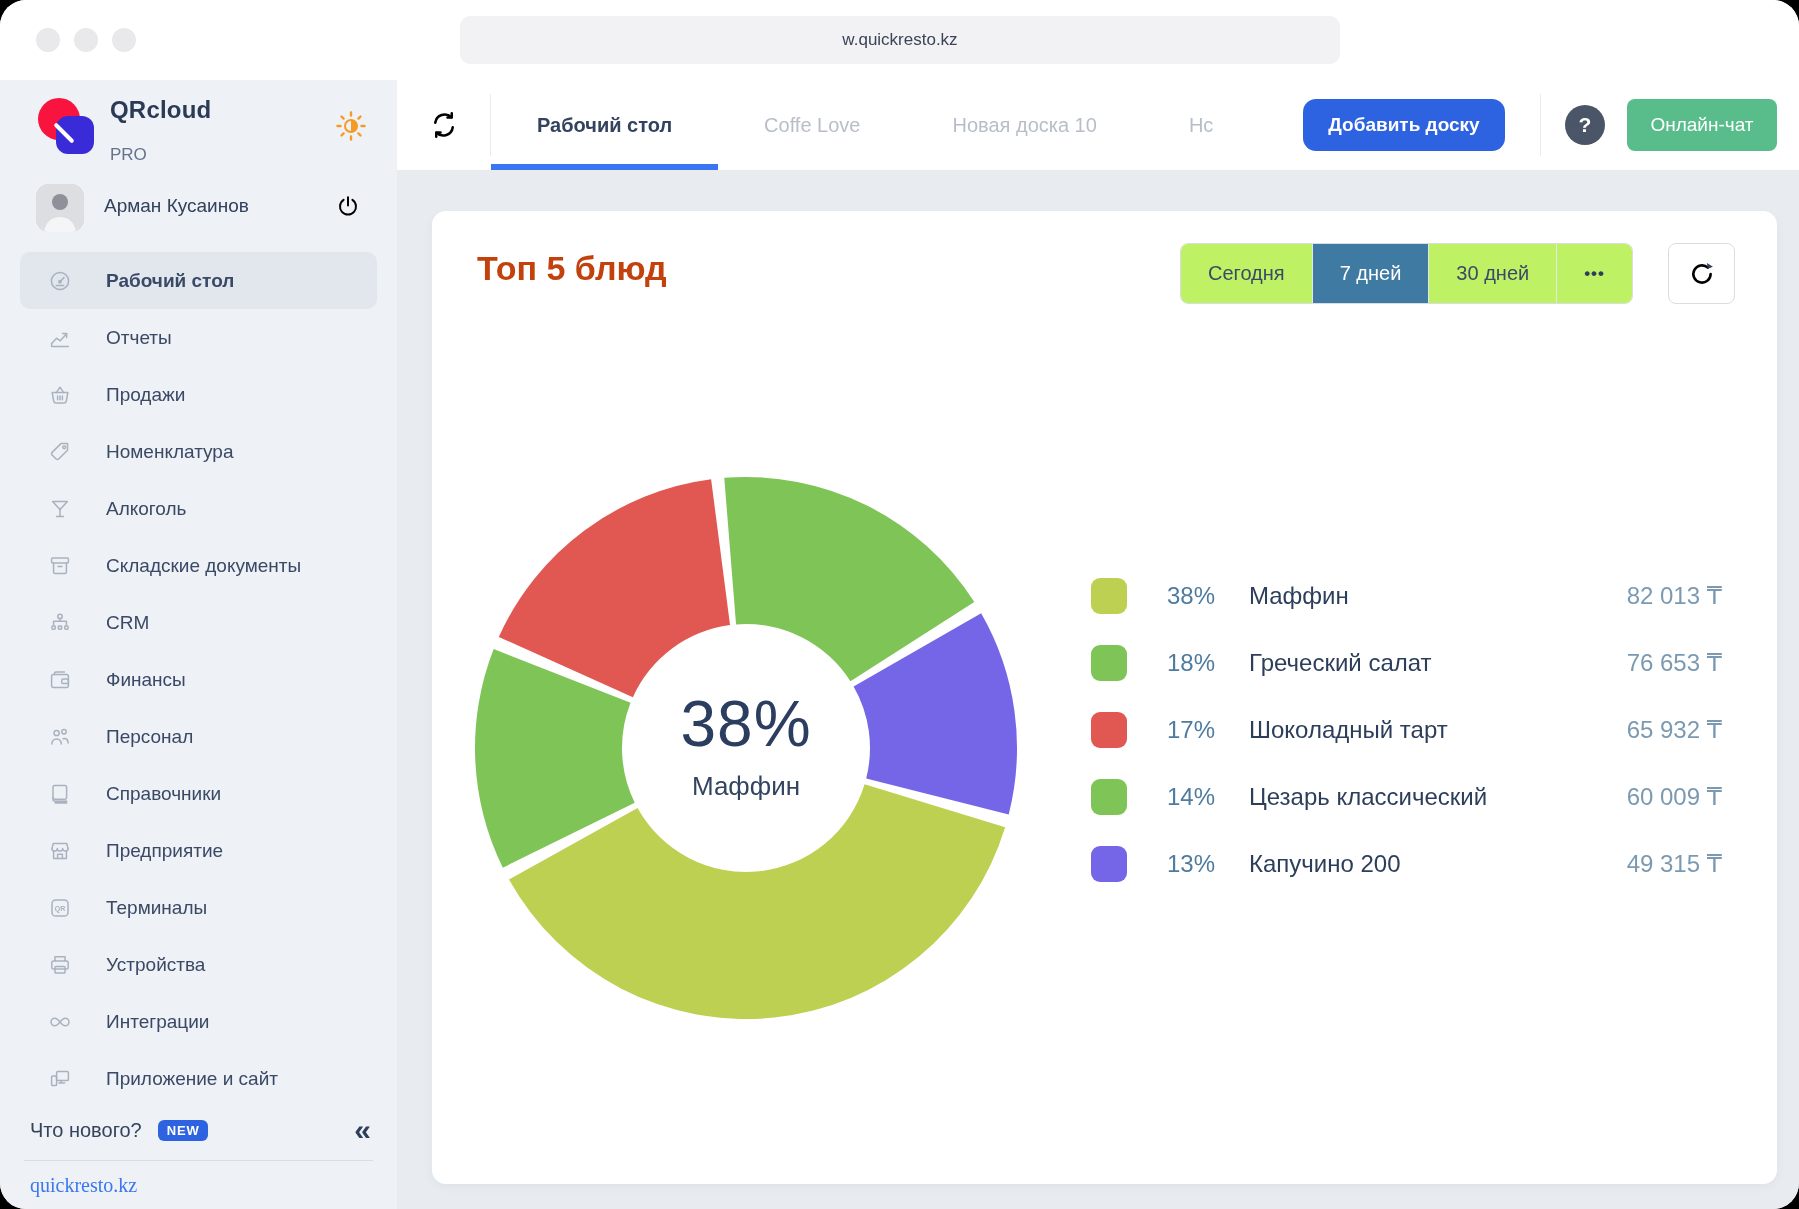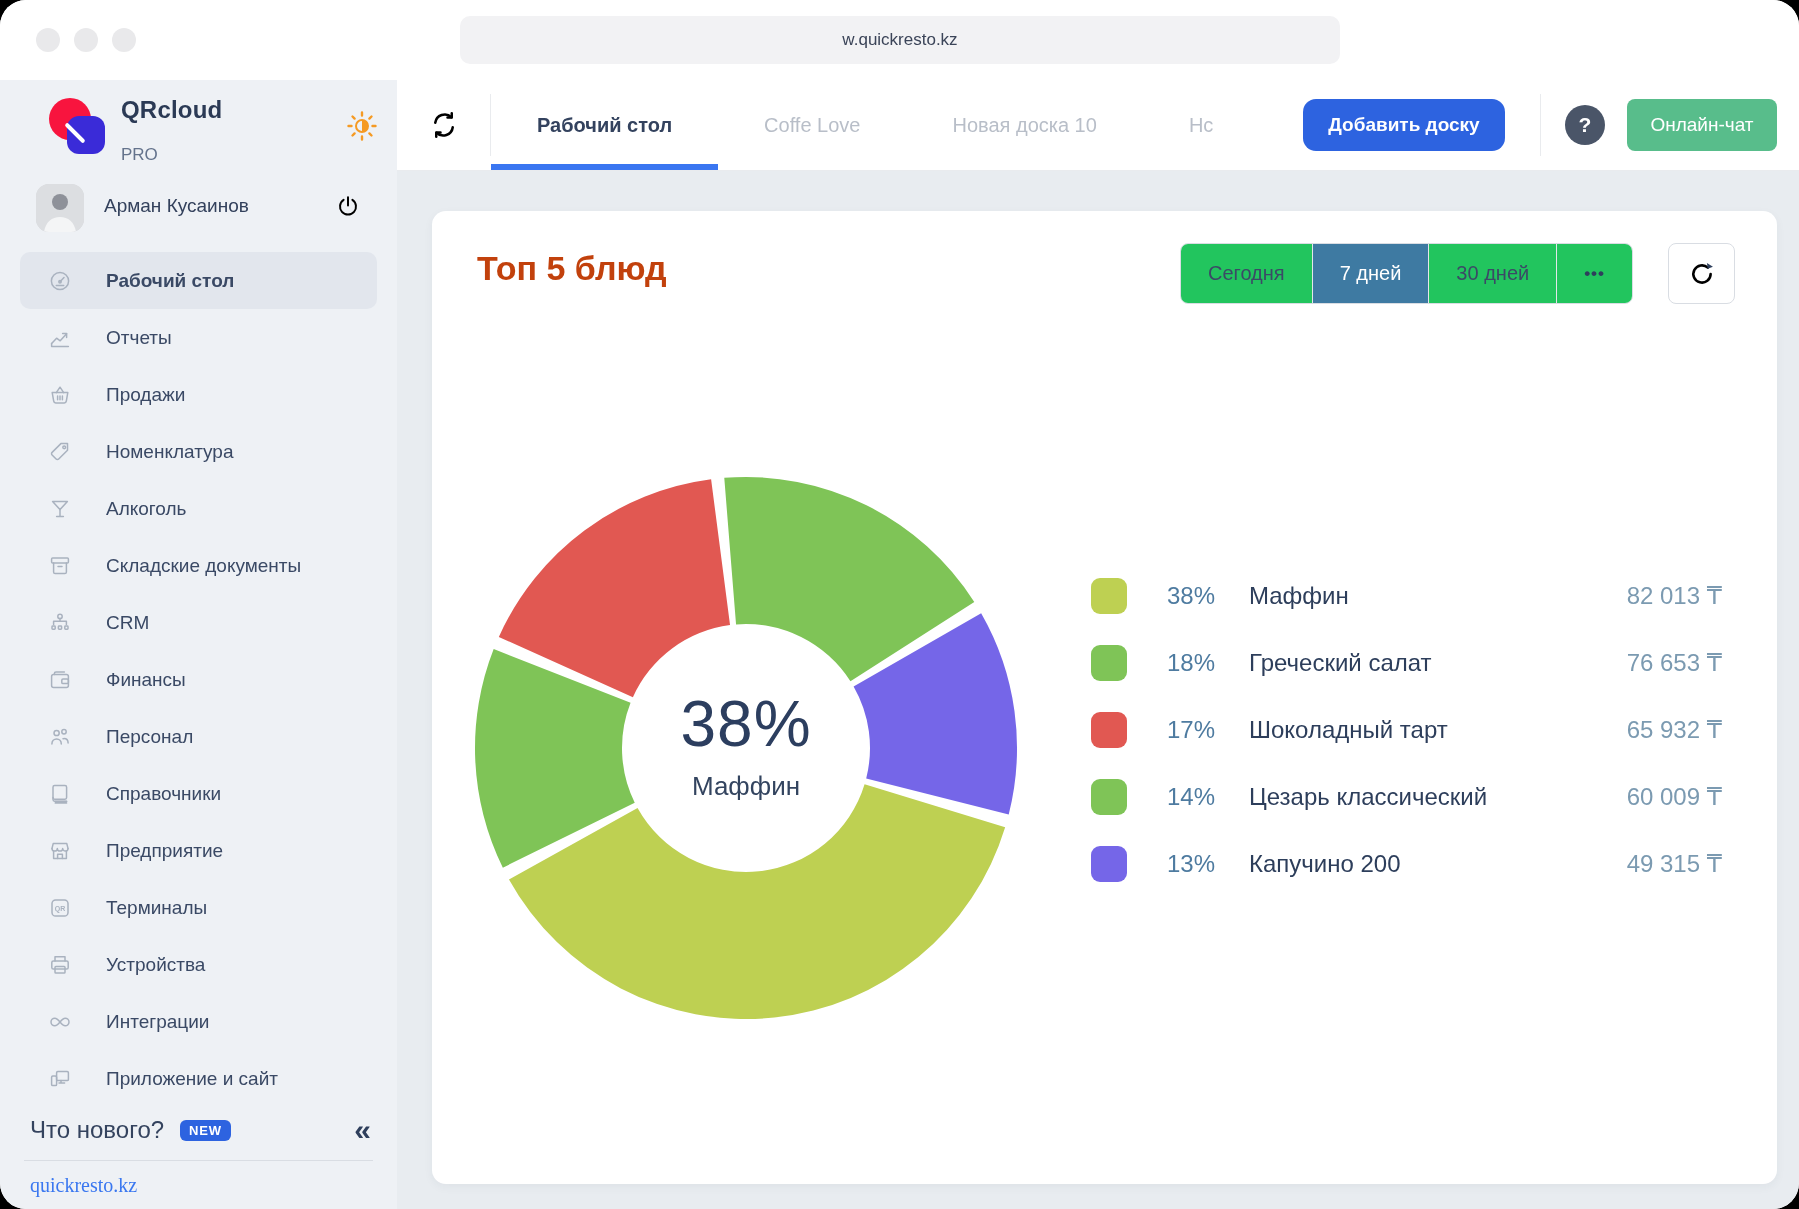--- a/index.html
+++ b/index.html
@@ -7,21 +7,21 @@
   .window{position:relative;width:1799px;height:1209px;background:#fff;border-radius:26px;overflow:hidden;margin:0 auto;}
   
   .chrome{position:absolute;left:0;top:0;width:100%;height:80px;background:#fff;}
   .dot{position:absolute;top:28px;width:24px;height:24px;border-radius:50%;background:#e9e9eb;}
   .urlbar{position:absolute;left:460px;top:16px;width:880px;height:48px;background:#f2f2f4;border-radius:10px;
           display:flex;align-items:center;justify-content:center;font-size:17px;color:#3b4458;}
   
   .app{position:absolute;left:0;top:80px;width:100%;height:1129px;display:flex;}
   
   .sidebar{position:relative;width:397px;height:100%;background:#eef1f5;flex:0 0 auto;}
-  .logo-row{position:absolute;left:15px;top:0;width:100%;height:92px;}
+  .logo-row{position:absolute;left:4px;top:0;width:100%;height:92px;}
   .logo{position:absolute;left:34px;top:18px;width:56px;height:56px;}
   .logo .red{position:absolute;left:0;top:0;width:42px;height:42px;border-radius:50%;background:#f8143e;}
   .logo .blue{position:absolute;left:18px;top:18px;width:38px;height:38px;border-radius:12px;background:#3a2bd8;}
   .logo .slash{position:absolute;left:24px;top:22px;width:4px;height:26px;background:#fff;border-radius:2px;transform:rotate(-45deg);}
   .brand{position:absolute;left:106px;top:16px;}
   .brand .nm{font-size:24px;font-weight:700;color:#2b3a55;letter-spacing:.2px;}
   .brand .plan{font-size:17px;color:#64738c;margin-top:21px;}
   .sun{position:absolute;right:34px;top:30px;width:32px;height:32px;}
   .user-row{position:absolute;left:0;top:100px;width:100%;height:60px;}
   .avatar{position:absolute;left:36px;top:4px;width:48px;height:48px;border-radius:13px;background:#d7d9dc;overflow:hidden;}
@@ -29,21 +29,21 @@
   .power{position:absolute;right:36px;top:14px;width:26px;height:26px;}
   .nav{position:absolute;left:20px;top:172px;right:20px;}
   .nav-item{height:57px;display:flex;align-items:center;border-radius:10px;padding-left:28px;color:#3a4965;font-size:19px;}
   .nav-item.active{background:#e2e6ed;font-weight:700;}
   .nav-icon{width:24px;height:24px;color:#a9b2bf;flex:0 0 auto;display:flex;}
   .nav-icon svg{width:24px;height:24px;}
   .nav-icon svg path,.nav-icon svg rect,.nav-icon svg circle{fill:none;stroke:currentColor;stroke-width:1.5;stroke-linecap:round;stroke-linejoin:round;}
   .nav-icon svg text{fill:currentColor;stroke:none;font-weight:700;}
   .nav-label{margin-left:34px;white-space:nowrap;}
   .whats-new{position:absolute;left:30px;right:26px;top:1028px;height:44px;display:flex;align-items:center;}
-  .whats-new .txt{font-size:24px;color:#34435e;text-align:right;}
+  .whats-new .txt{font-size:20px;color:#34435e;text-align:right;}
   .badge{margin-left:16px;background:#2d63e0;color:#fff;font-size:13px;font-weight:700;letter-spacing:.8px;
          padding:4px 9px;border-radius:6px;line-height:1;}
   .collapse{margin-left:auto;font-size:30px;line-height:1;color:#2e3f5c;font-weight:700;}
   .side-divider{position:absolute;left:24px;right:24px;top:1080px;height:1px;background:#d9dde3;}
   .site-link{position:absolute;left:30px;top:1094px;font-size:20px;color:#3a77f0;text-decoration:none;font-family:Liberation Serif, serif;}
   
   .right{position:relative;flex:1;display:flex;flex-direction:column;background:#e8ecf0;}
   .tabbar{position:relative;height:90px;background:#fff;border-bottom:1px solid #e9ebee;flex:0 0 auto;}
   .syncbtn{position:absolute;left:0;top:0;width:93px;height:100%;display:flex;align-items:center;justify-content:center;}
   .vdiv{position:absolute;top:14px;bottom:14px;width:1px;background:#e9ebee;}
@@ -57,21 +57,21 @@
         display:flex;align-items:center;justify-content:center;font-size:21px;font-weight:700;}
   .chat{position:absolute;left:1230px;top:19px;width:150px;height:52px;background:#58bd8b;color:#fff;border:none;
         border-radius:8px;font-size:19px;font-family:inherit;}
   
   .main{position:relative;flex:1;}
   .card{position:absolute;left:35px;top:40px;width:1345px;height:973px;background:#fff;border-radius:14px;
         box-shadow:0 3px 10px rgba(40,50,70,.05);}
   .card-title{position:absolute;left:45px;top:38px;margin:0;font-size:34px;font-weight:600;color:#c2410c;}
   .seg-group{position:absolute;left:748px;top:32px;height:61px;display:flex;background:#fff;border:1px solid #d9dde3;
              border-radius:8px;overflow:hidden;box-sizing:border-box;}
-  .seg{height:100%;border:none;background:#22c55e;font-family:inherit;font-size:20px;color:#3b4a66;padding:0 27px;
+  .seg{height:100%;border:none;background:#bef264;font-family:inherit;font-size:20px;color:#3b4a66;padding:0 27px;
        border-right:1px solid #e3e6ea;display:flex;align-items:center;}
   .seg:last-child{border-right:none;letter-spacing:1px;font-weight:700;font-size:17px;color:#2e3f5c;}
   .seg.active{background:#3e7aa2;color:#fff;}
   .refresh{position:absolute;left:1236px;top:32px;width:67px;height:61px;background:#fff;border:1px solid #d9dde3;
            border-radius:8px;display:flex;align-items:center;justify-content:center;}
   .donut-wrap{position:absolute;left:34px;top:257px;width:560px;height:560px;}
   .donut-wrap svg{position:absolute;left:0;top:0;width:560px;height:560px;}
   .donut-center{position:absolute;left:0;top:0;width:560px;height:560px;display:flex;flex-direction:column;
                 align-items:center;justify-content:center;transform:translateY(-4px);pointer-events:none;}
   .donut-center .pct{font-size:64px;color:#2c3e5f;letter-spacing:1px;}

